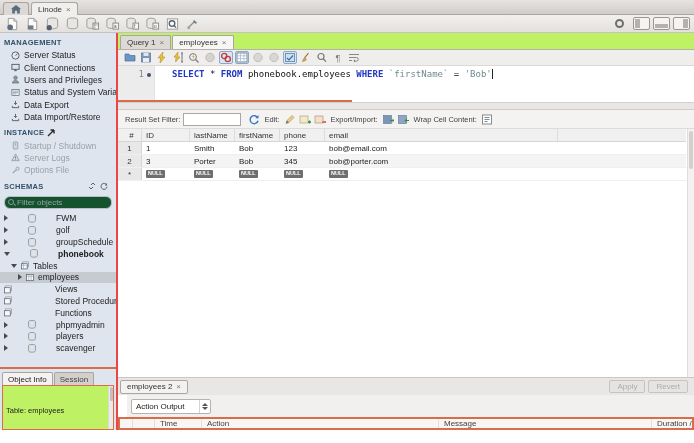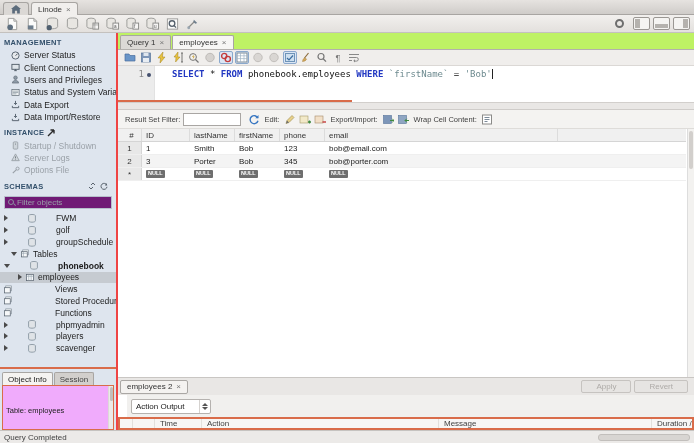--- a/index.html
+++ b/index.html
@@ -36,22 +36,22 @@
   .sec-title { font-size:7.5px; font-weight:bold; color:#33506b; letter-spacing:.3px;
     padding:5px 4px 2px 4px; display:flex; align-items:center; gap:3px; }
   .side-item { height:12.4px; display:flex; align-items:center; gap:4px; padding-left:11px;
     font-size:8.5px; color:#1c1c1c; white-space:nowrap; overflow:hidden; }
   .side-item.disabled { color:#9aa1a8; }
   .side-item svg { width:9px; height:9px; flex:none; }
   .sec-title svg { width:8px; height:8px; }
   .hdr-icons { margin-left:auto; display:flex; gap:4px; padding-right:4px; }
   .hdr-icons svg { width:8px; height:8px; }
 
-  .filter-box { margin:3px 4px 2px 4px; height:13px; background:#701a75; border:1px solid #b7bfcb;
-    border-radius:1px; display:flex; align-items:center; gap:3px; padding-left:3px;
+  .filter-box { margin:3px 4px 2px 4px; height:13px; background:#14532d; border:1px solid #b7bfcb;
+    border-radius:6px; display:flex; align-items:center; gap:3px; padding-left:3px;
     font-size:8px; color:#98a0a8; }
   .mag { width:6px; height:6px; border:1.4px solid #8b93a0; border-radius:50%; position:relative; flex:none; }
   .mag::after { content:""; position:absolute; width:3px; height:1.4px; background:#8b93a0;
     transform:rotate(45deg); right:-3px; bottom:-1px; }
 
   .tree-row { height:11.8px; display:flex; align-items:center; gap:3px; font-size:8.5px;
     color:#1c1c1c; white-space:nowrap; overflow:hidden; }
   .tree-row.selected { background:#c6cbd1; }
   .tree-row.bold { font-weight:bold; }
   .tree-row svg { width:10px; height:9px; flex:none; }
@@ -60,21 +60,21 @@
   .tri-d { width:0; height:0; border-left:3.5px solid transparent; border-right:3.5px solid transparent;
     border-top:4px solid #4a4a4a; flex:none; }
   .pl0 { padding-left:4px;gap:19px; } .pl1 { padding-left:11px; } .pl1b { padding-left:3px;gap:42px; } .pl2 { padding-left:18px; }
 
   .side-spacer { flex:1; }
   .side-splitter { height:3px; border-top:2px solid #d96c4a; }
   .oi-tabs { height:15px; display:flex; align-items:flex-end; padding-left:2px; gap:1px; }
   .oi-tab { height:13px; padding:0 5px; font-size:8px; display:flex; align-items:center;
     border:1px solid #a8a5a2; border-bottom:none; border-radius:2px 2px 0 0; background:#d2cfcc; color:#444; }
   .oi-tab.active { background:#f5f3f1; color:#222; }
-  .oi-box { margin:0 2px; height:45px; background:#f0abfc; border:1px solid #d96c4a;
+  .oi-box { margin:0 2px; height:45px; background:#bef264; border:1px solid #d96c4a;
     font-size:7.5px; line-height:9.6px; color:#222; padding:1px 3px; white-space:pre;
     overflow:hidden; position:relative; }
   .oi-scroll { position:absolute; right:0; top:0; bottom:0; width:5px; background:#eceae8; border-left:1px solid #dcdad7; }
   .oi-scroll .thumb { position:absolute; top:1px; left:0.5px; width:3px; height:14px; background:#c2bfbc; border-radius:2px; }
 
   
   #statusbar { position:absolute; left:0; top:430px; width:694px; height:13px; background:#eceae8;
     border-top:1px solid #c6c3c0; font-size:8px; color:#3f3f3f; display:flex; align-items:center; padding-left:4px; }
   #hscroll-thumb { position:absolute; left:598px; top:3px; width:92px; height:7px;
     background:#d8d5d2; border:1px solid #c2bfbc; border-radius:3px; }
@@ -132,21 +132,21 @@
   .nullb { display:inline-block; background:#6e6e6e; color:#fff; font-size:5.5px; font-weight:bold;
     padding:1px 2px; border-radius:1px; line-height:1; }
   .vscroll { position:absolute; right:0; top:96px; width:7px; height:248px; background:#f3f2f0; border-left:1px solid #ddd; }
   .vscroll .thumb { position:absolute; left:1px; top:2px; width:4px; height:38px; background:#d2cfcc; border-radius:2px; }
 
   .result-tabbar { position:absolute; left:0; top:344px; width:576px; height:18px; background:#e9e7e5;
     border-top:1px solid #c9c6c3; display:flex; align-items:center; padding:0 6px 0 2px; }
   .rtab { height:14px; padding:0 6px; font-size:8px; display:flex; align-items:center; gap:4px;
     background:#f4f2f0; border:1px solid #aaa7a4; border-radius:2px; color:#333; }
   .rbtns { margin-left:auto; display:flex; gap:3px; }
-  .rbtn { height:13px; padding:0 14px; font-size:8px; display:flex; align-items:center;
+  .rbtn { height:13px; padding:0 7px; font-size:8px; display:flex; align-items:center;
     background:#e6e4e2; border:1px solid #c6c3c0; border-radius:2px; color:#aeaba8; }
 
   .action-bar { position:absolute; left:9px; top:362px; width:688px; height:22px; background:#f1f0ee;padding-left:45px; }
   .ao-select { position:absolute; left:4px; top:4px; width:80px; height:15px; background:#fff;
     border:1px solid #b5b2af; border-radius:2px; display:flex; align-items:center;
     font-size:8px; color:#222; padding-left:4px; }
   .stepper { margin-left:auto; width:11px; height:100%; border-left:1px solid #d5d2cf;
     display:flex; flex-direction:column; align-items:center; justify-content:center; gap:1px; }
   .st-up { width:0; height:0; border-left:3px solid transparent; border-right:3px solid transparent; border-bottom:3px solid #555; }
   .st-dn { width:0; height:0; border-left:3px solid transparent; border-right:3px solid transparent; border-top:3px solid #555; }
@@ -372,36 +372,36 @@
         <span>golf</span>
       </div>
       <div class="tree-row pl0">
         <span class="tri-r"></span>
         <svg viewBox="0 0 10 10">
             <ellipse cx="5" cy="2" rx="3.8" ry="1.5" fill="#dfe3e7" stroke="#8a97a3"></ellipse>
             <path d="M1.2 2v5.6c0 .9 1.7 1.5 3.8 1.5s3.8-.6 3.8-1.5V2" fill="#dfe3e7" stroke="#8a97a3"></path>
           </svg>
         <span>groupSchedule</span>
       </div>
+      <div class="tree-row pl0 bold">
+        <span class="tri-d"></span>
+        <svg viewBox="0 0 10 10">
+            <ellipse cx="5" cy="2" rx="3.8" ry="1.5" fill="#dfe3e7" stroke="#8a97a3"></ellipse>
+            <path d="M1.2 2v5.6c0 .9 1.7 1.5 3.8 1.5s3.8-.6 3.8-1.5V2" fill="#dfe3e7" stroke="#8a97a3"></path>
+          </svg>
+        <span>phonebook</span>
+      </div>
       <div class="tree-row pl1">
         <span class="tri-d"></span>
         <svg viewBox="0 0 10 10">
             <rect x="2.5" y="1" width="6.5" height="5.5" fill="#eef1f3" stroke="#7d8a95" stroke-width=".7"></rect>
             <rect x="1" y="3" width="6.5" height="5.8" fill="#f6f8f9" stroke="#55606c" stroke-width=".8"></rect>
             <path d="M1 4.8h6.5M3.2 3v5.8" stroke="#8a97a3" stroke-width=".6"></path>
           </svg>
         <span>Tables</span>
-      </div>
-      <div class="tree-row pl0 bold">
-        <span class="tri-d"></span>
-        <svg viewBox="0 0 10 10">
-            <ellipse cx="5" cy="2" rx="3.8" ry="1.5" fill="#dfe3e7" stroke="#8a97a3"></ellipse>
-            <path d="M1.2 2v5.6c0 .9 1.7 1.5 3.8 1.5s3.8-.6 3.8-1.5V2" fill="#dfe3e7" stroke="#8a97a3"></path>
-          </svg>
-        <span>phonebook</span>
       </div>
       <div class="tree-row pl2 selected">
         <span class="tri-r"></span>
         <svg viewBox="0 0 10 10">
             <rect x="1" y="1.5" width="8" height="7" fill="#f6f8f9" stroke="#55606c" stroke-width=".8"></rect>
             <path d="M1 3.6h8M3.6 1.5v7M6.3 1.5v7" stroke="#8a97a3" stroke-width=".6"></path>
           </svg>
         <span>employees</span>
       </div>
       <div class="tree-row pl1b">
@@ -703,18 +703,14 @@
     <div class="output-header">
       <div class="oc oc1"></div>
       <div class="oc oc2"></div>
       <div class="oc oc-time">Time</div>
       <div class="oc oc-action">Action</div>
       <div class="oc oc-msg">Message</div>
       <div class="oc oc-dur">Duration / Fetch</div>
     </div>
   </div>
 
-  <div id="statusbar">
-    <span>Query Completed</span>
-    <span id="hscroll-thumb"></span>
-  </div>
 
 </div>
 
 </body></html>

